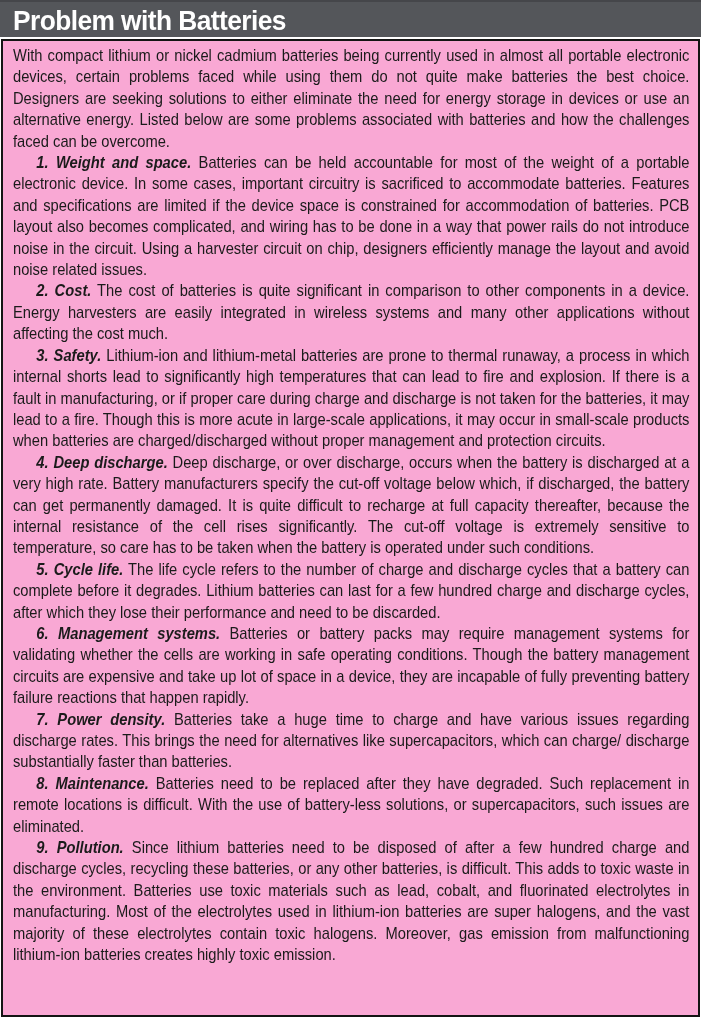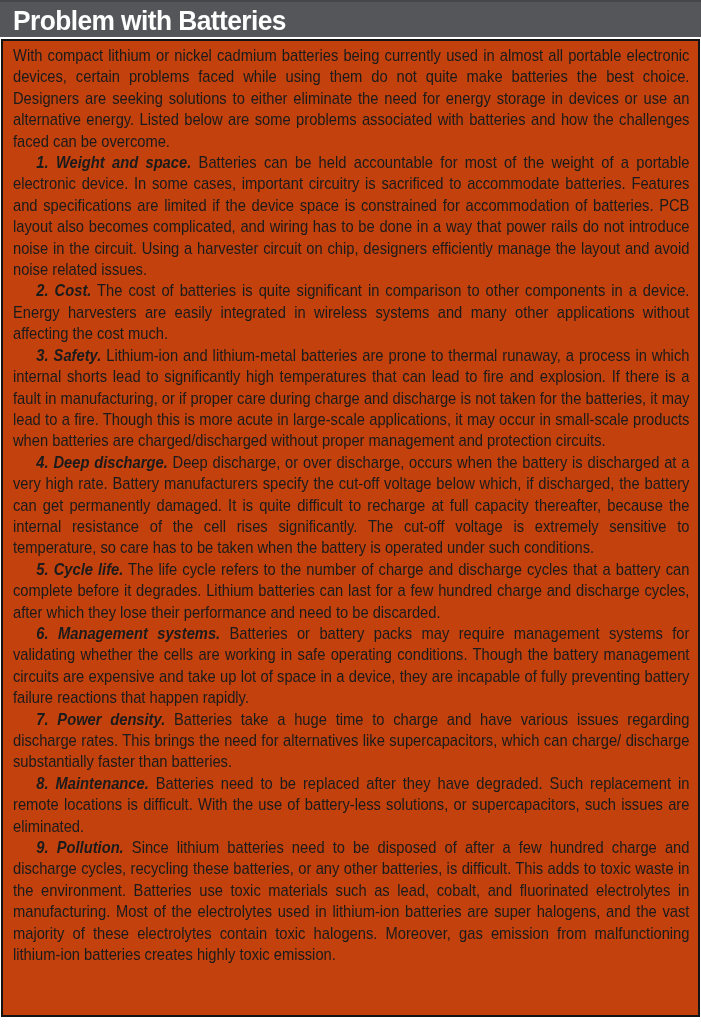--- a/index.html
+++ b/index.html
@@ -31,21 +31,21 @@
     transform-origin: 0 50%;
     white-space: nowrap;
   }
   .body-box {
     position: absolute;
     top: 39px; left: 1px; right: 1px; bottom: 7px;
     border: 2px solid #141414;
     padding: 4px 10px 6px 10px;
     box-sizing: border-box;
     overflow: hidden;
-    background: #c2410c;
+    background: #f9a8d4;
   }
   
   .text-col {
     width: 782px;
     transform: scaleX(0.865);
     transform-origin: 0 0;
     color: #1b1b1b;
     font-size: 17px;
     line-height: 21.4px;
     text-align: justify;

